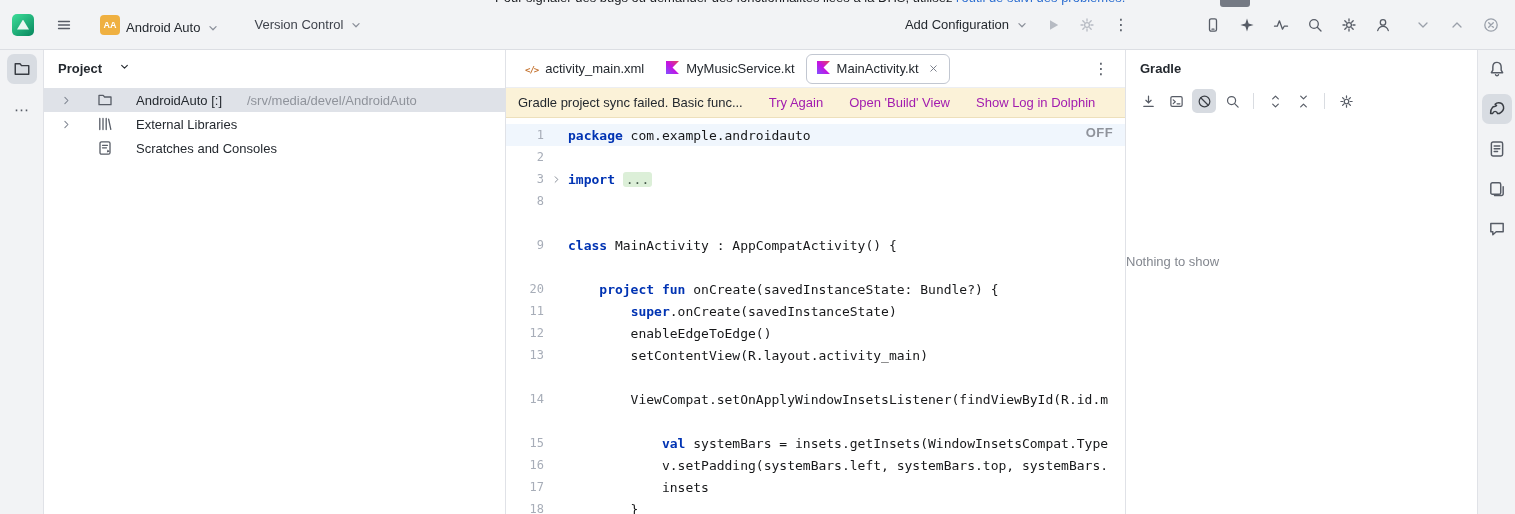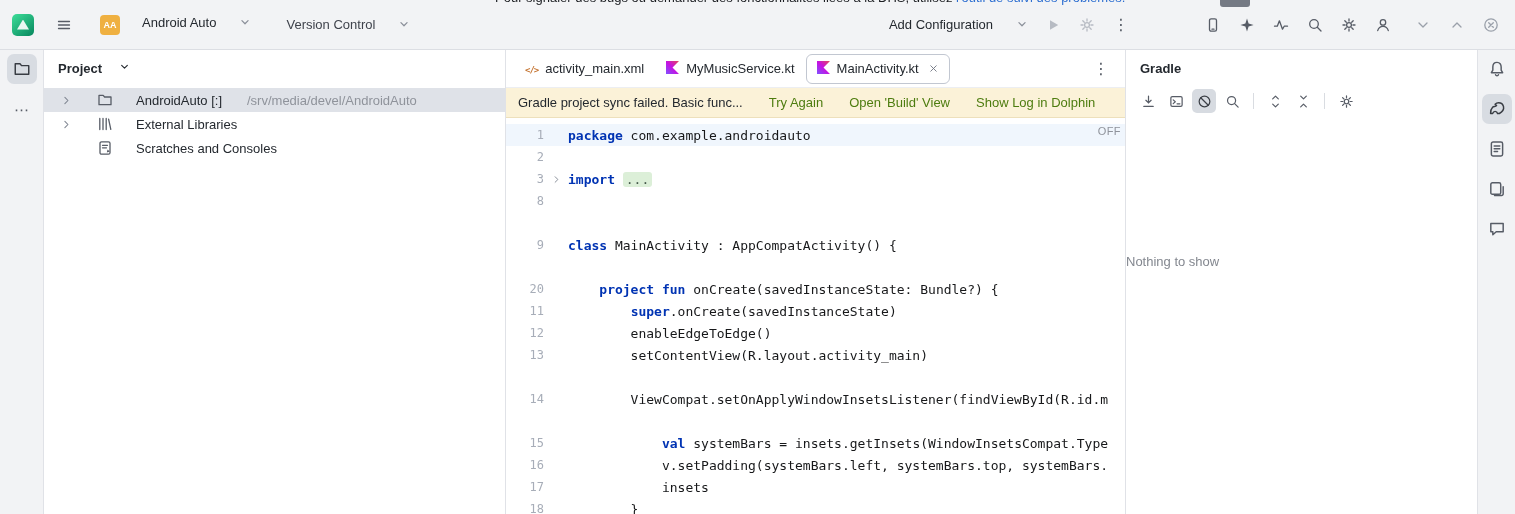--- a/index.html
+++ b/index.html
@@ -6,21 +6,21 @@
   body{width:1515px;height:514px;overflow:hidden;background:#fff;font-family:"Liberation Sans","DejaVu Sans",sans-serif;font-size:13px;color:#24292f}
   .app{position:relative;width:1515px;height:514px;background:#f2f3f5;overflow:hidden}
 
   
   .toolbar{height:50px;display:flex;align-items:center;padding:0 10px 0 12px;background:#f2f3f5;border-bottom:1px solid #dcdee3;box-sizing:border-box;position:relative;z-index:2}
   .icon-btn{width:28px;height:28px;border:none;background:transparent;border-radius:6px;display:flex;align-items:center;justify-content:center;color:#575c66;cursor:pointer;padding:0;font:inherit}
   .icon-btn.disabled{color:#b7bbc3}
   .win-btn{color:#9aa0aa}
   .igroup{display:flex;align-items:center;gap:6px}
   .sp64{width:64px}.sp12{width:12px}
-  .widget{display:flex;align-items:flex-start;gap:22px;cursor:pointer}
+  .widget{display:flex;align-items:flex-end;gap:6px;cursor:pointer}
   .widget .chev{display:flex;color:#8a8f99}
   .badge{width:20px;height:20px;border-radius:4px;background:#efb041;color:#fff;font-size:9px;font-weight:bold;display:flex;align-items:center;justify-content:center}
   .vcs{color:#3f434c;margin-left:34px}
   .proj-widget{margin-left:22px}
   .menu-btn{margin-left:16px}
   .runcfg{margin-right:10px}
   .toolbar-right{margin-left:auto;display:flex;align-items:center}
   .as-logo{width:22px;height:22px;border-radius:5px;background:linear-gradient(140deg,#38d593 10%,#0c8f63 90%);position:relative;flex:0 0 auto}
   .as-logo::after{content:"";position:absolute;left:5px;top:6px;width:12px;height:10px;background:rgba(255,255,255,.9);clip-path:polygon(50% 0,100% 100%,0 100%)}
   .kebab{font-size:16px;color:#575c66;line-height:1}
@@ -54,23 +54,23 @@
 
   
   .tabbar{height:38px;display:flex;align-items:center;padding:0 10px 0 8px;border-bottom:1px solid #eceef2;box-sizing:border-box}
   .tab{display:flex;align-items:center;gap:7px;height:28px;padding:0 10px;border:1px solid transparent;border-radius:6px;cursor:pointer}
   .tab.active{border-color:#c2c7d1;background:#fff}
   .tab-label{white-space:nowrap}
   .tab-close{display:flex;color:#6e7480;margin-left:2px;cursor:pointer}
   #tab-kebab{margin-left:auto}
   .xml-glyph{font-family:"DejaVu Sans Mono",monospace;font-size:9px;font-weight:bold;color:#c4722e;letter-spacing:-1px}
   .editor-banner{height:30px;background:#fbf2d8;border-bottom:1px solid #ede0bc;display:flex;align-items:center;gap:26px;padding:0 12px;box-sizing:border-box;white-space:nowrap}
-  .banner-link{color:#4d7c0f;cursor:pointer}
+  .banner-link{color:#a21caf;cursor:pointer}
   .editor-code{position:relative;flex:1;overflow:hidden;padding-top:6px;font-family:"DejaVu Sans Mono","Liberation Mono",monospace;font-size:13px;box-sizing:border-box}
-  .inspection{position:absolute;top:7px;right:4px;font-family:"Liberation Sans","DejaVu Sans",sans-serif;font-size:11px;font-weight:normal;color:#8f939b;letter-spacing:.4px;cursor:pointer}
+  .inspection{position:absolute;top:7px;right:12px;font-family:"Liberation Sans","DejaVu Sans",sans-serif;font-size:13px;font-weight:bold;color:#8f939b;letter-spacing:.4px;cursor:pointer}
   .row{display:flex;height:22px;align-items:center}
   .row.caret{background:#f0f6fd}
   .ln{flex:0 0 38px;text-align:right;color:#a7adb8;font-size:12px}
   .foldcol{flex:0 0 24px;display:flex;justify-content:center;color:#7d838f}
   .code{white-space:pre;color:#17181a}
   .seg-k{color:#0033b3;font-weight:bold}
   .seg-fold{background:#dcefd8;color:#44584a;border-radius:3px;padding:0 3px}
 
   
   .gradle-toolbar{height:30px;display:flex;align-items:center;gap:4px;padding:0 10px;box-sizing:border-box}

